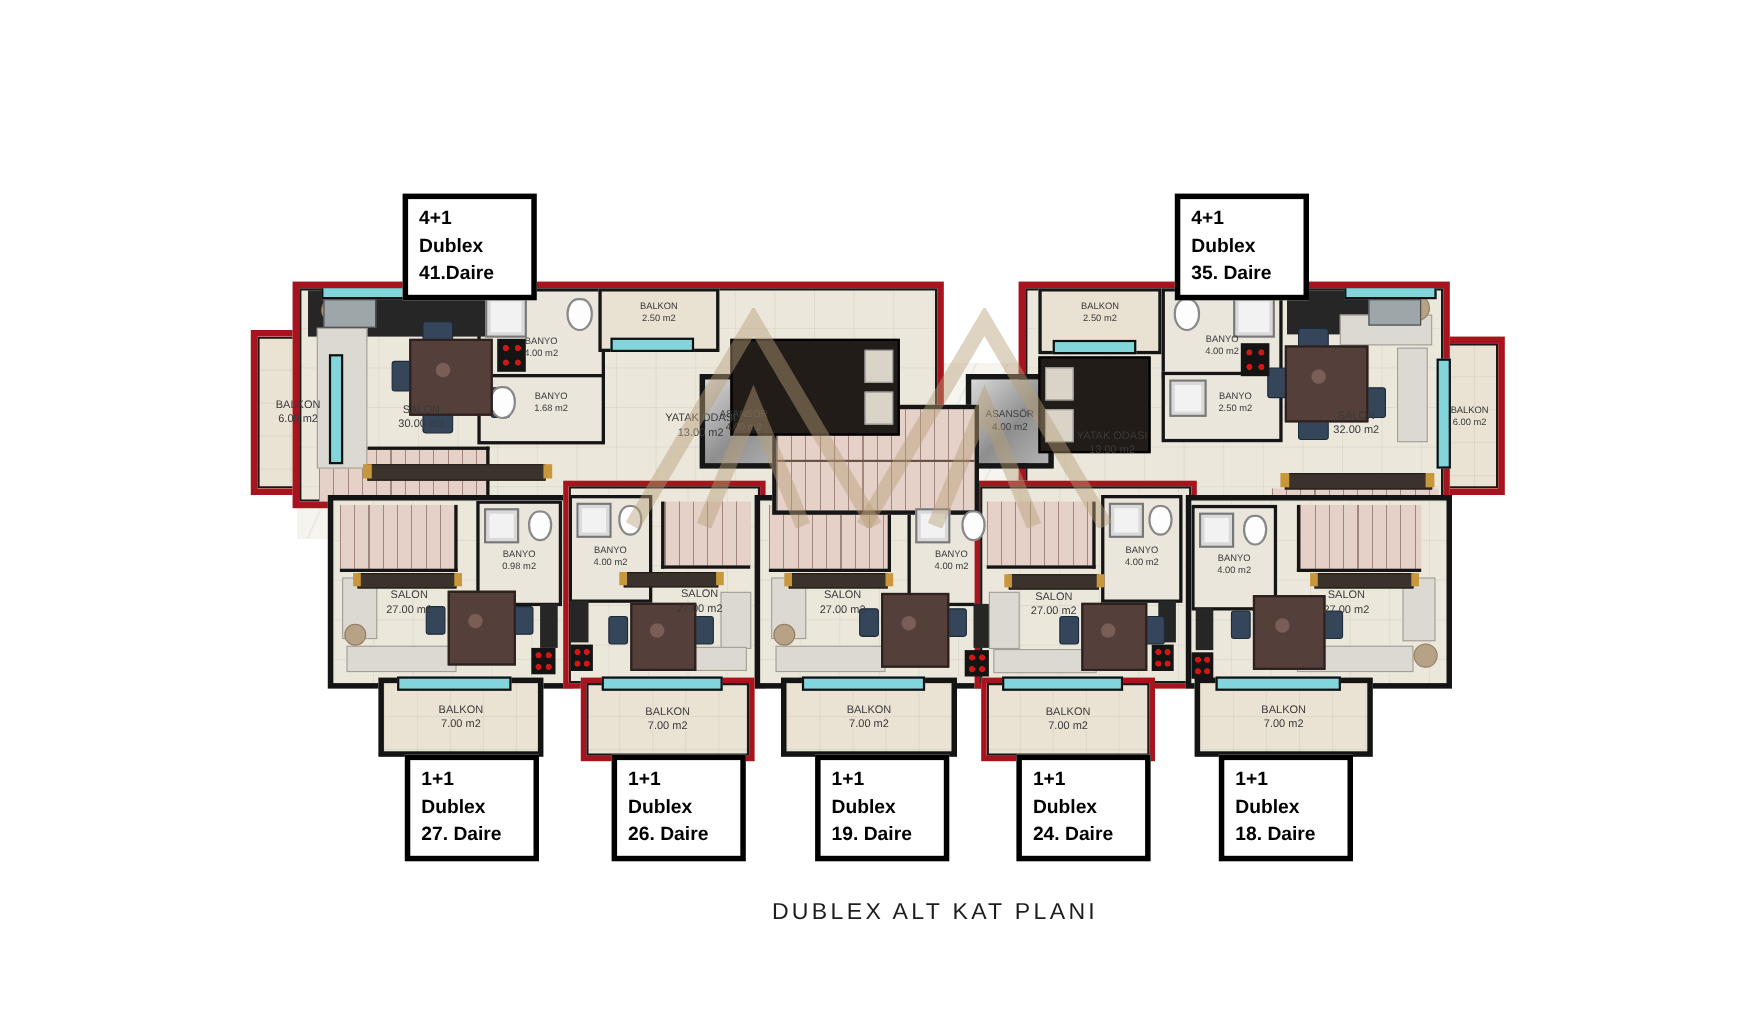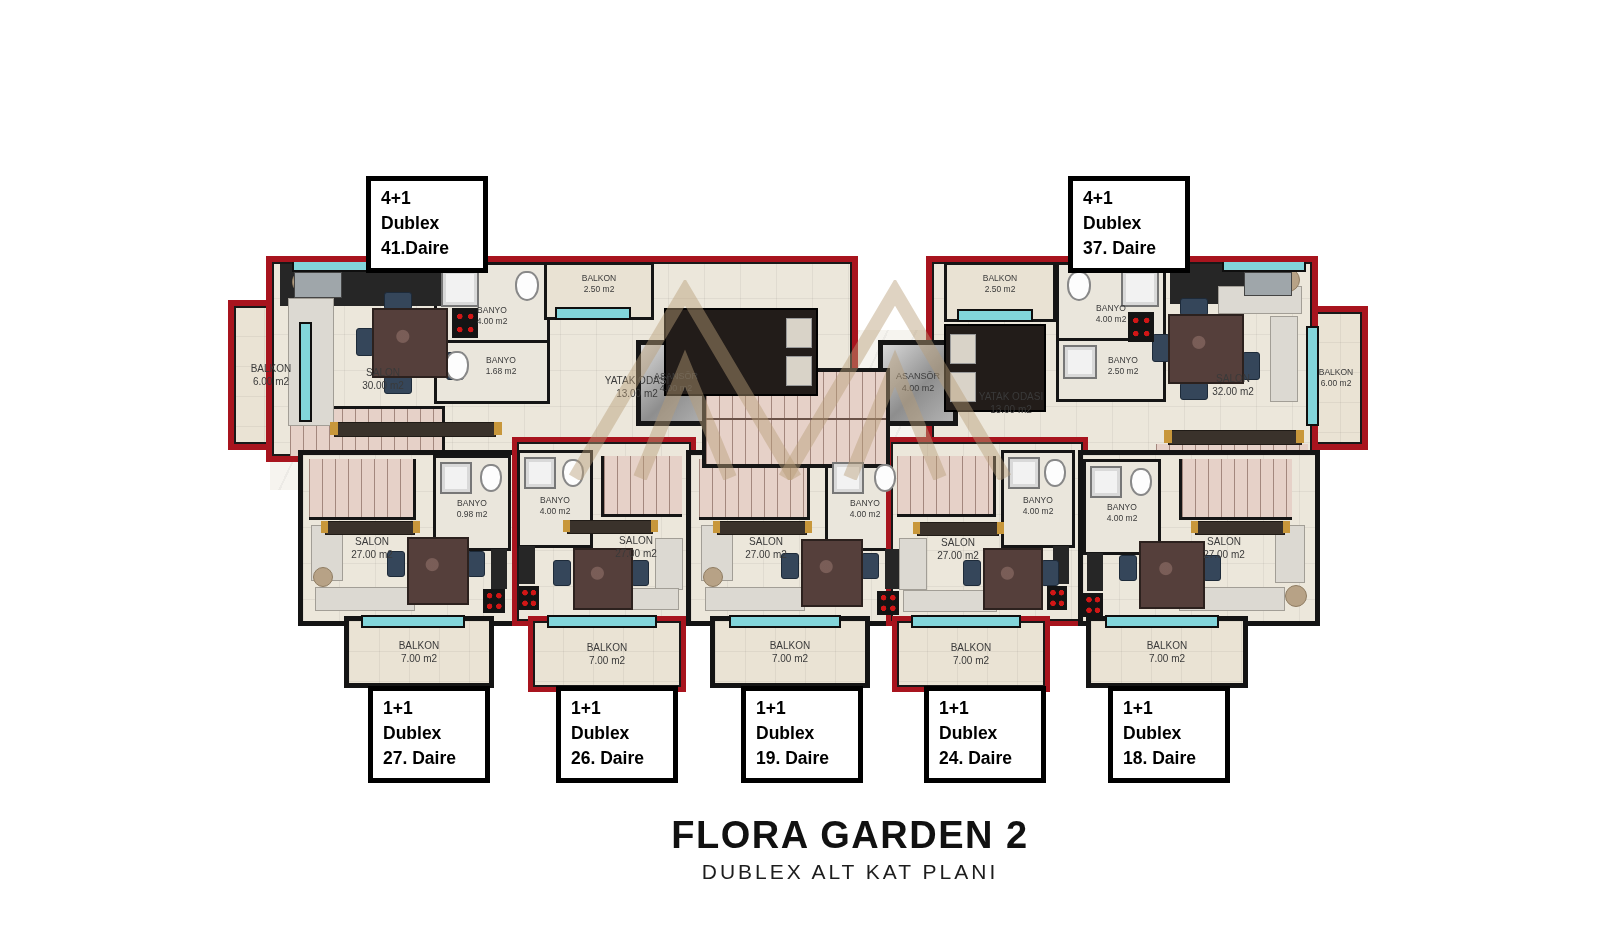--- a/index.html
+++ b/index.html
@@ -383,21 +383,21 @@
   </div>
 
   <div class="tag" style="left:366px;top:176px;">
     <span>4+1</span>
     <span>Dublex</span>
     <span>41.Daire</span>
   </div>
   <div class="tag" style="left:1068px;top:176px;">
     <span>4+1</span>
     <span>Dublex</span>
-    <span>37. Daire</span>
+    <span>35. Daire</span>
   </div>
   <div class="tag" style="left:368px;top:686px;">
     <span>1+1</span>
     <span>Dublex</span>
     <span>27. Daire</span>
   </div>
   <div class="tag" style="left:556px;top:686px;">
     <span>1+1</span>
     <span>Dublex</span>
     <span>26. Daire</span>
@@ -412,21 +412,20 @@
     <span>Dublex</span>
     <span>24. Daire</span>
   </div>
   <div class="tag" style="left:1108px;top:686px;">
     <span>1+1</span>
     <span>Dublex</span>
     <span>18. Daire</span>
   </div>
 
   <div class="title-wrap">
-    <div class="title-main">FLORA GARDEN 2</div>
     <div class="title-sub">DUBLEX ALT KAT PLANI</div>
   </div>
 
   <svg class="wm" style="left:555px;top:280px;" width="470" height="200" viewBox="0 0 470 200">
     <g fill="none" stroke="rgba(183,158,120,0.45)" stroke-width="14">
       <path d="M20,198 L130,12 L240,198"></path>
       <path d="M85,198 L130,88 L175,198"></path>
       <path d="M230,198 L340,12 L450,198"></path>
       <path d="M295,198 L340,88 L385,198"></path>
     </g>

